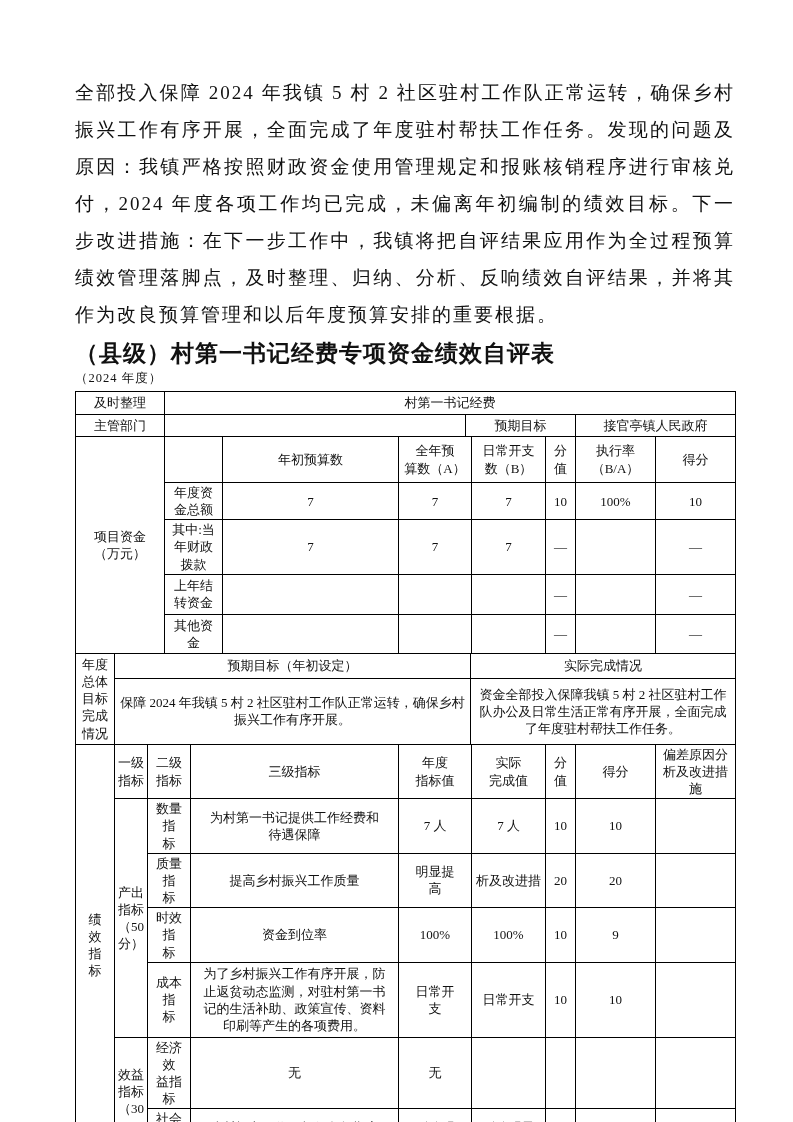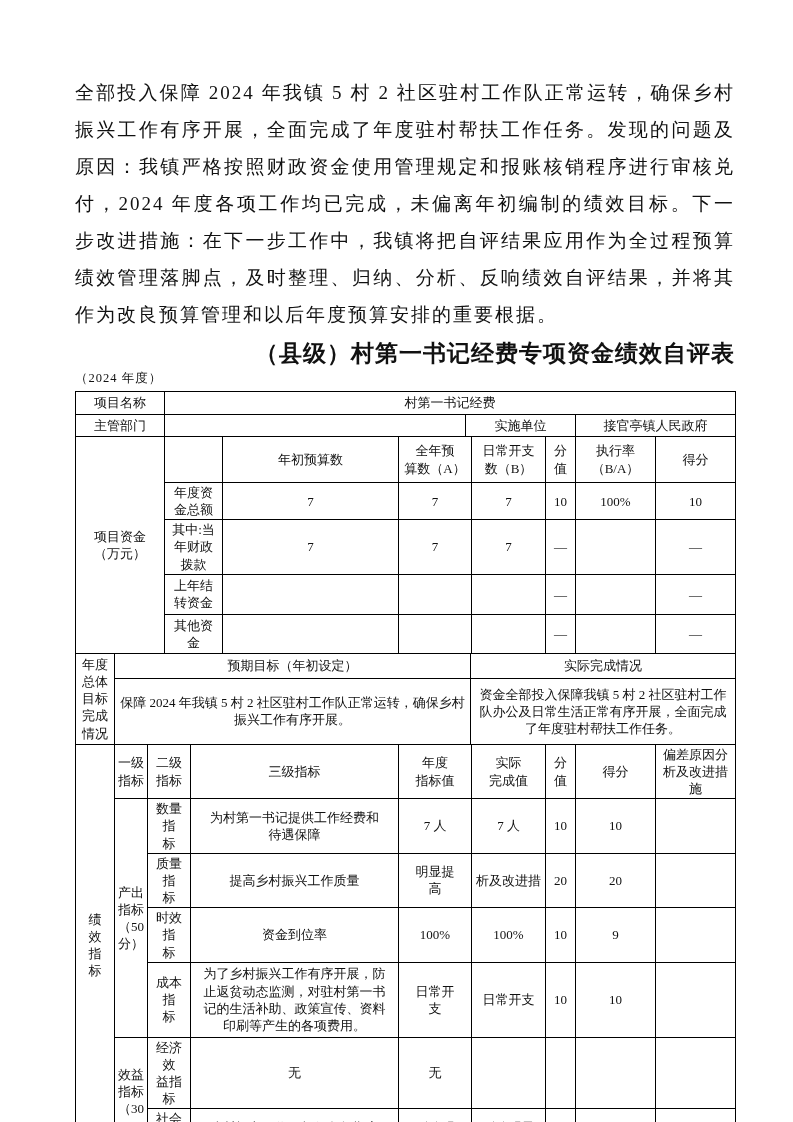--- a/index.html
+++ b/index.html
@@ -16,21 +16,21 @@
   .intro {
     width: 660px; margin: 0 0 0 0;
     font-size: 19px; line-height: 37px; letter-spacing: 2px;
     text-align: justify;
     white-space: pre-line;
   }
   .title {
     width: 660px; margin: 4px 0 0 0;
     font-family: "Liberation Sans", "DejaVu Sans", sans-serif;
     font-size: 23px; font-weight: bold; letter-spacing: 1px;
-    text-align: right; line-height: 32px;
+    text-align: left; line-height: 32px;
   }
   .subtitle {
     width: 660px; margin: 1px 0 5px 0;
     font-size: 12.5px; letter-spacing: 1px;
     text-align: left; line-height: 16px;
   }
   table.t {
     border-collapse: collapse; table-layout: fixed;
     width: 660px; margin: 0;
   }
@@ -61,27 +61,27 @@
 
   <table class="t t1">
     <colgroup>
         <col style="width:89px">
         <col style="width:301px">
         <col style="width:110px">
         <col style="width:160px">
       </colgroup>
     <tbody>
         <tr style="height:23px">
-      <td>项目名称</td>
+      <td>及时整理</td>
       <td colspan="3">村第一书记经费</td>
     </tr>
     <tr style="height:22px">
       <td>主管部门</td>
       <td></td>
-      <td>实施单位</td>
+      <td>预期目标</td>
       <td>接官亭镇人民政府</td>
     </tr>
   </tbody>
     </table>
 
   <table class="t t2">
     <colgroup>
         <col style="width:89px">
         <col style="width:58px">
         <col style="width:176px">

